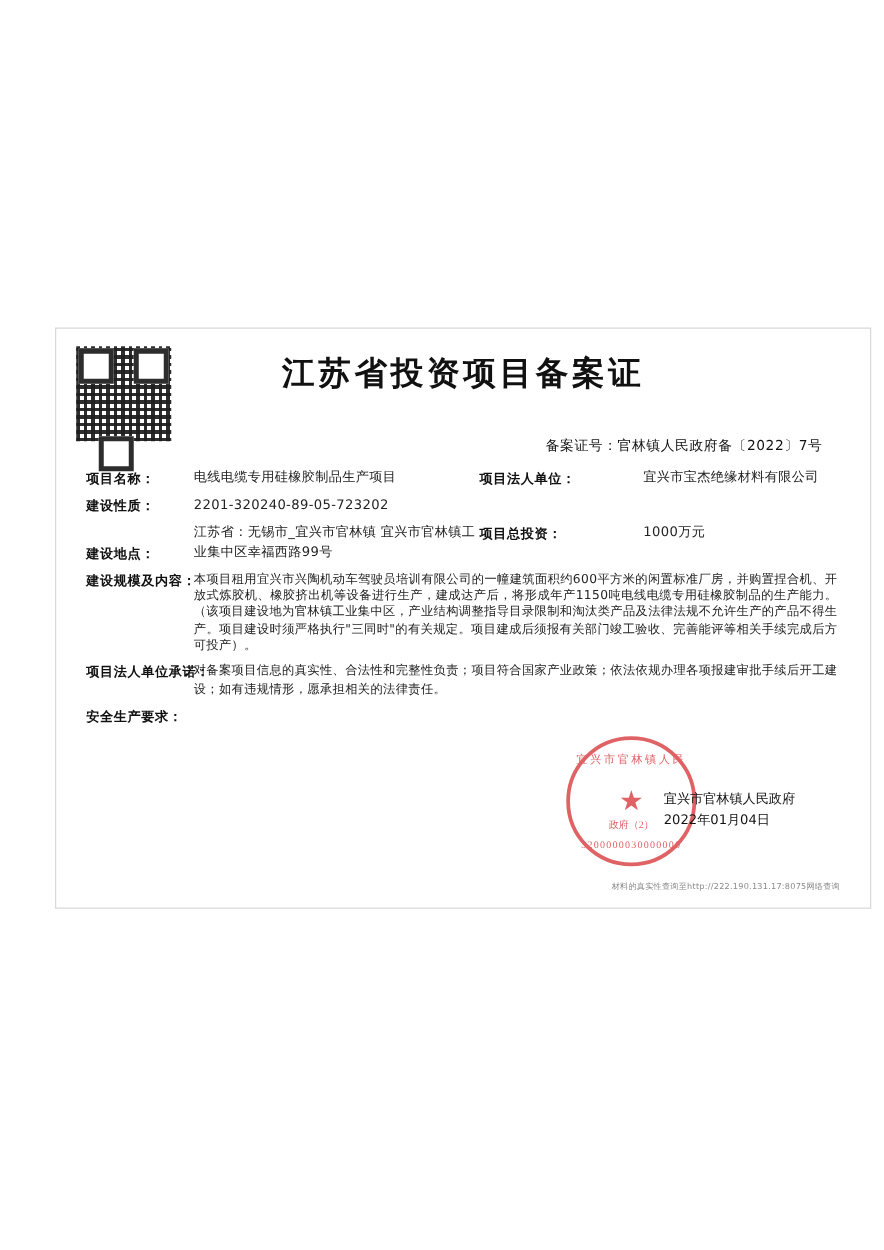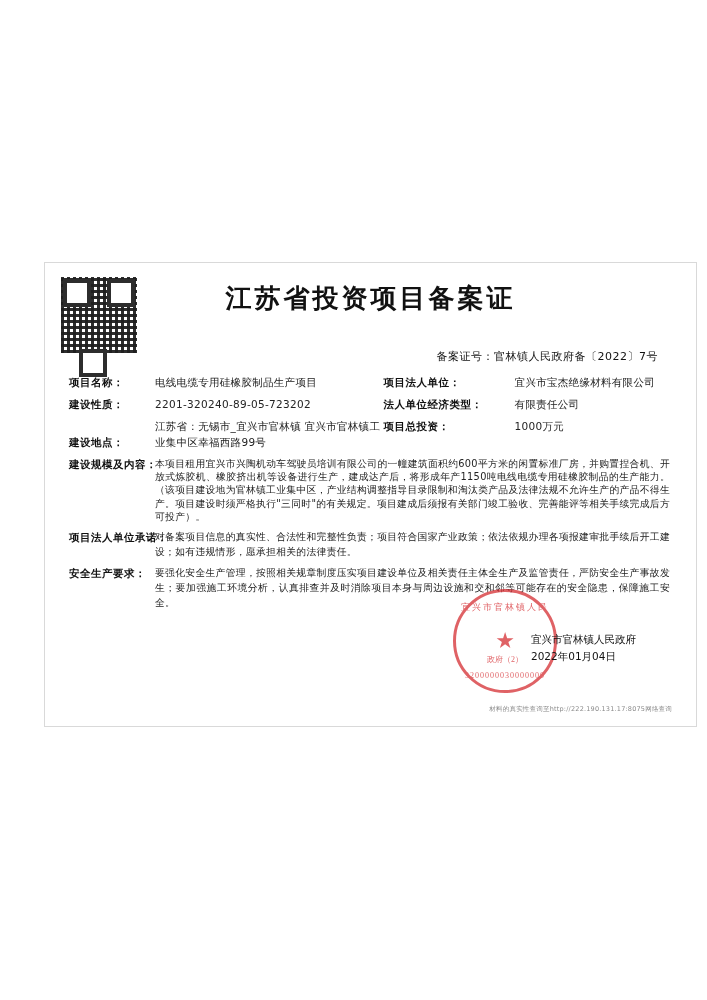--- a/index.html
+++ b/index.html
@@ -210,24 +210,20 @@
           <div class="lbl w2">项目法人单位：</div>
           <div class="val">宜兴市宝杰绝缘材料有限公司</div>
         </div>
       </div>
 
       <div class="row">
         <div class="col left">
           <div class="lbl w1">建设性质：</div>
           <div class="val">2201-320240-89-05-723202</div>
         </div>
-        <div class="col right">
-          <div class="lbl w2">法人单位经济类型：</div>
-          <div class="val">有限责任公司</div>
-        </div>
       </div>
 
       <div class="row">
         <div class="col left">
           <div class="lbl w1">建设地点：</div>
           <div class="val">江苏省：无锡市_宜兴市官林镇 宜兴市官林镇工业集中区幸福西路99号</div>
         </div>
         <div class="col right">
           <div class="lbl w2">项目总投资：</div>
           <div class="val">1000万元</div>
@@ -240,21 +236,20 @@
         <div class="val tight">本项目租用宜兴市兴陶机动车驾驶员培训有限公司的一幢建筑面积约600平方米的闲置标准厂房，并购置捏合机、开放式炼胶机、橡胶挤出机等设备进行生产，建成达产后，将形成年产1150吨电线电缆专用硅橡胶制品的生产能力。（该项目建设地为官林镇工业集中区，产业结构调整指导目录限制和淘汰类产品及法律法规不允许生产的产品不得生产。项目建设时须严格执行"三同时"的有关规定。项目建成后须报有关部门竣工验收、完善能评等相关手续完成后方可投产）。</div>
       </div>
 
       <div class="block">
         <div class="lbl">项目法人单位承诺：</div>
         <div class="val">对备案项目信息的真实性、合法性和完整性负责；项目符合国家产业政策；依法依规办理各项报建审批手续后开工建设；如有违规情形，愿承担相关的法律责任。</div>
       </div>
 
       <div class="block">
         <div class="lbl">安全生产要求：</div>
-        <div class="val">要强化安全生产管理，按照相关规章制度压实项目建设单位及相关责任主体全生产及监管责任，严防安全生产事故发生；要加强施工环境分析，认真排查并及时消除项目本身与周边设施和交和邻等可能存在的安全隐患，保障施工安全。</div>
       </div>
 
     </div>
 
     <div class="seal">
       <div class="arc-top">宜兴市官林镇人民</div>
       <div class="star">★</div>
       <div class="mid">政府（2）</div>
       <div class="arc-bottom">3200000030000000</div>
     </div>

